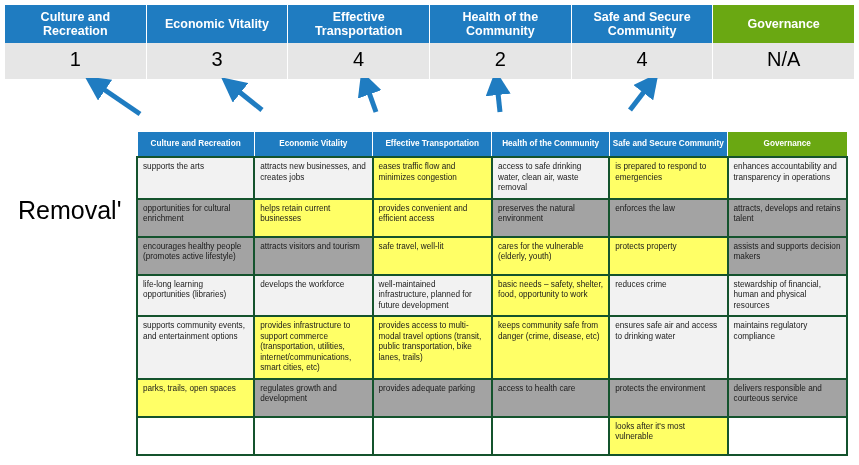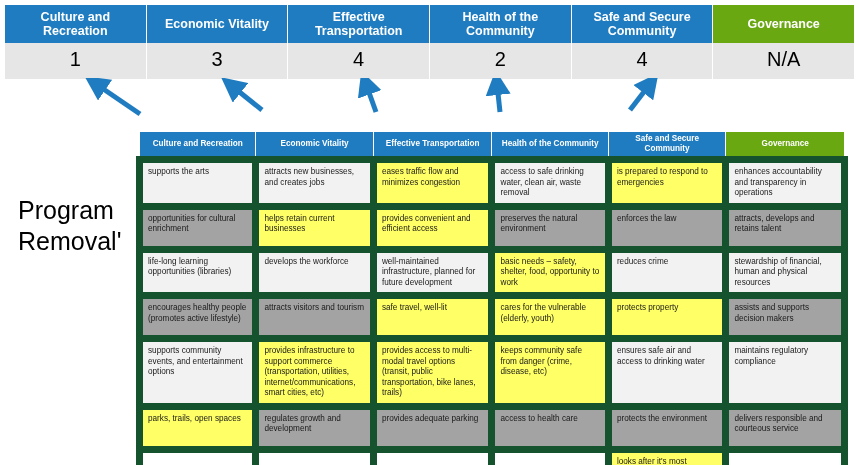--- a/index.html
+++ b/index.html
@@ -116,21 +116,21 @@
   }
   #matrix th.blue { background: #1f7cc1; }
   #matrix th.green { background: #6aa812; }
 
   #matrix td {
     font-size: 8.2px;
     line-height: 10.5px;
     color: #1a1a1a;
     vertical-align: top;
     padding: 4px 5px 4px 5px;
-    border: 7px solid #14532d;
+    border: 2px solid #14532d;
     background: #f2f2f2;
     height: 28px;
   }
   #matrix td.alt { background: #a3a3a3; }
   #matrix td.hl { background: #ffff66; }
   #matrix td.blank { background: #ffffff; }
 </style>
 </head>
 <body>
 
@@ -172,21 +172,20 @@
     </marker>
   </defs>
   <line x1="140" y1="36" x2="96" y2="6" stroke="#1f7cc1" stroke-width="5" marker-end="url(#ah)"></line>
   <line x1="262" y1="32" x2="232" y2="8" stroke="#1f7cc1" stroke-width="5" marker-end="url(#ah)"></line>
   <line x1="376" y1="34" x2="366" y2="6" stroke="#1f7cc1" stroke-width="5" marker-end="url(#ah)"></line>
   <line x1="500" y1="34" x2="497" y2="6" stroke="#1f7cc1" stroke-width="5" marker-end="url(#ah)"></line>
   <line x1="630" y1="32" x2="650" y2="6" stroke="#1f7cc1" stroke-width="5" marker-end="url(#ah)"></line>
 </svg>
 
 <div id="caption">
-  <div>Program</div>
   <div>Removal'</div>
 </div>
 
 <table id="matrix">
   <colgroup>
     <col class="c0">
       <col class="c1">
       <col class="c2">
       <col class="c3">
       <col class="c4">
@@ -213,36 +212,36 @@
       </tr>
       <tr>
         <td class="alt">opportunities for cultural enrichment</td>
         <td class="hl">helps retain current businesses</td>
         <td class="hl">provides convenient and efficient access</td>
         <td class="alt">preserves the natural environment</td>
         <td class="alt">enforces the law</td>
         <td class="alt">attracts, develops and retains talent</td>
       </tr>
       <tr>
+        <td class="alt">encourages healthy people (promotes active lifestyle)</td>
+        <td class="alt">attracts visitors and tourism</td>
+        <td class="hl">safe travel, well-lit</td>
+        <td class="hl">cares for the vulnerable (elderly, youth)</td>
+        <td class="hl">protects property</td>
+        <td class="alt">assists and supports decision makers</td>
+      </tr>
+      <tr>
         <td class="">life-long learning opportunities (libraries)</td>
         <td class="">develops the workforce</td>
         <td class="">well-maintained infrastructure, planned for future development</td>
         <td class="hl">basic needs – safety, shelter, food, opportunity to work</td>
         <td class="">reduces crime</td>
         <td class="">stewardship of financial, human and physical resources</td>
       </tr>
       <tr>
-        <td class="alt">encourages healthy people (promotes active lifestyle)</td>
-        <td class="alt">attracts visitors and tourism</td>
-        <td class="hl">safe travel, well-lit</td>
-        <td class="hl">cares for the vulnerable (elderly, youth)</td>
-        <td class="hl">protects property</td>
-        <td class="alt">assists and supports decision makers</td>
-      </tr>
-      <tr>
         <td class="">supports community events, and entertainment options</td>
         <td class="hl">provides infrastructure to support commerce (transportation, utilities, internet/communications, smart cities, etc)</td>
         <td class="hl">provides access to multi-modal travel options (transit, public transportation, bike lanes, trails)</td>
         <td class="hl">keeps community safe from danger (crime, disease, etc)</td>
         <td class="">ensures safe air and access to drinking water</td>
         <td class="">maintains regulatory compliance</td>
       </tr>
       <tr>
         <td class="hl">parks, trails, open spaces</td>
         <td class="alt">regulates growth and development</td>

